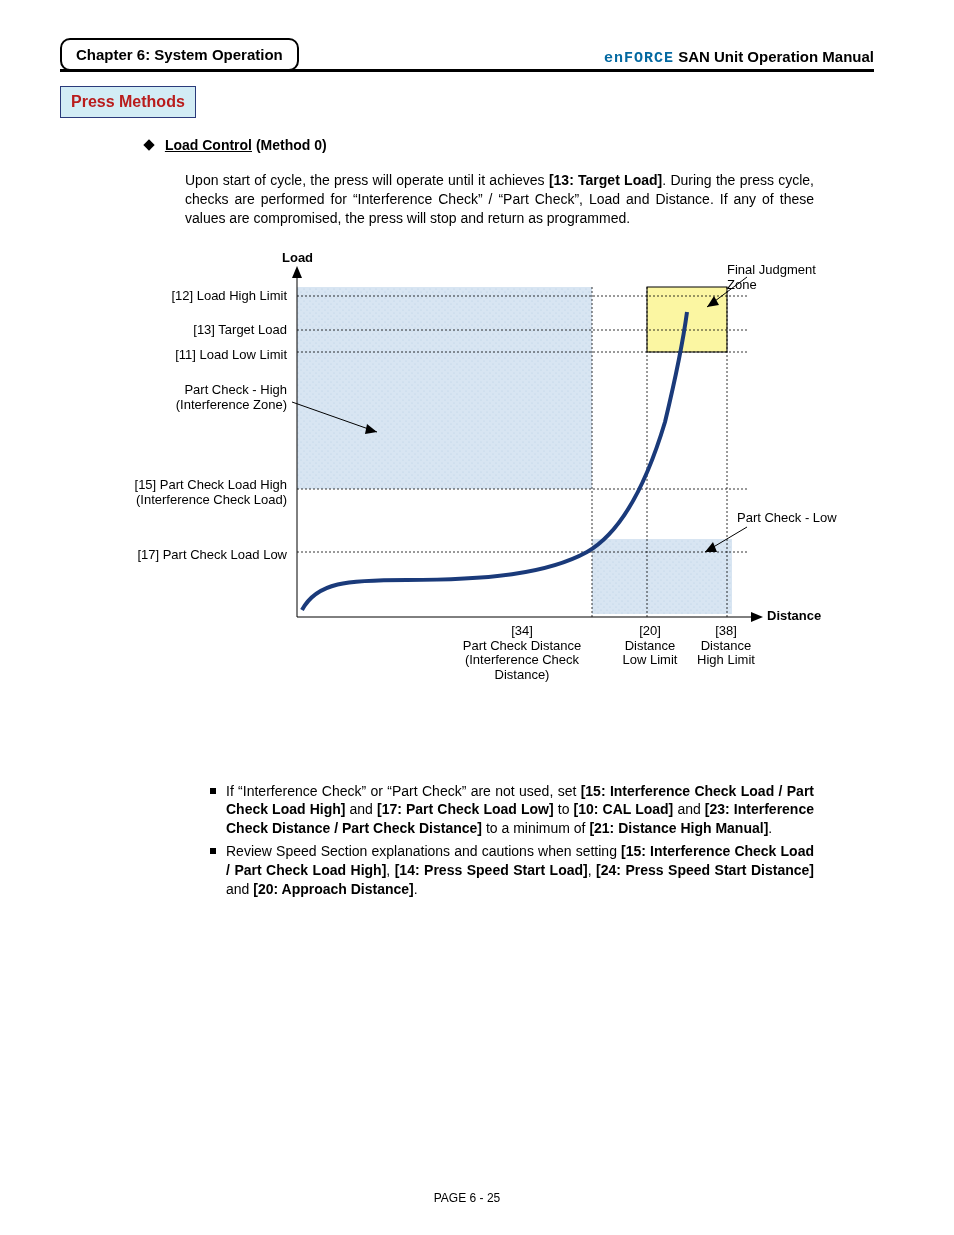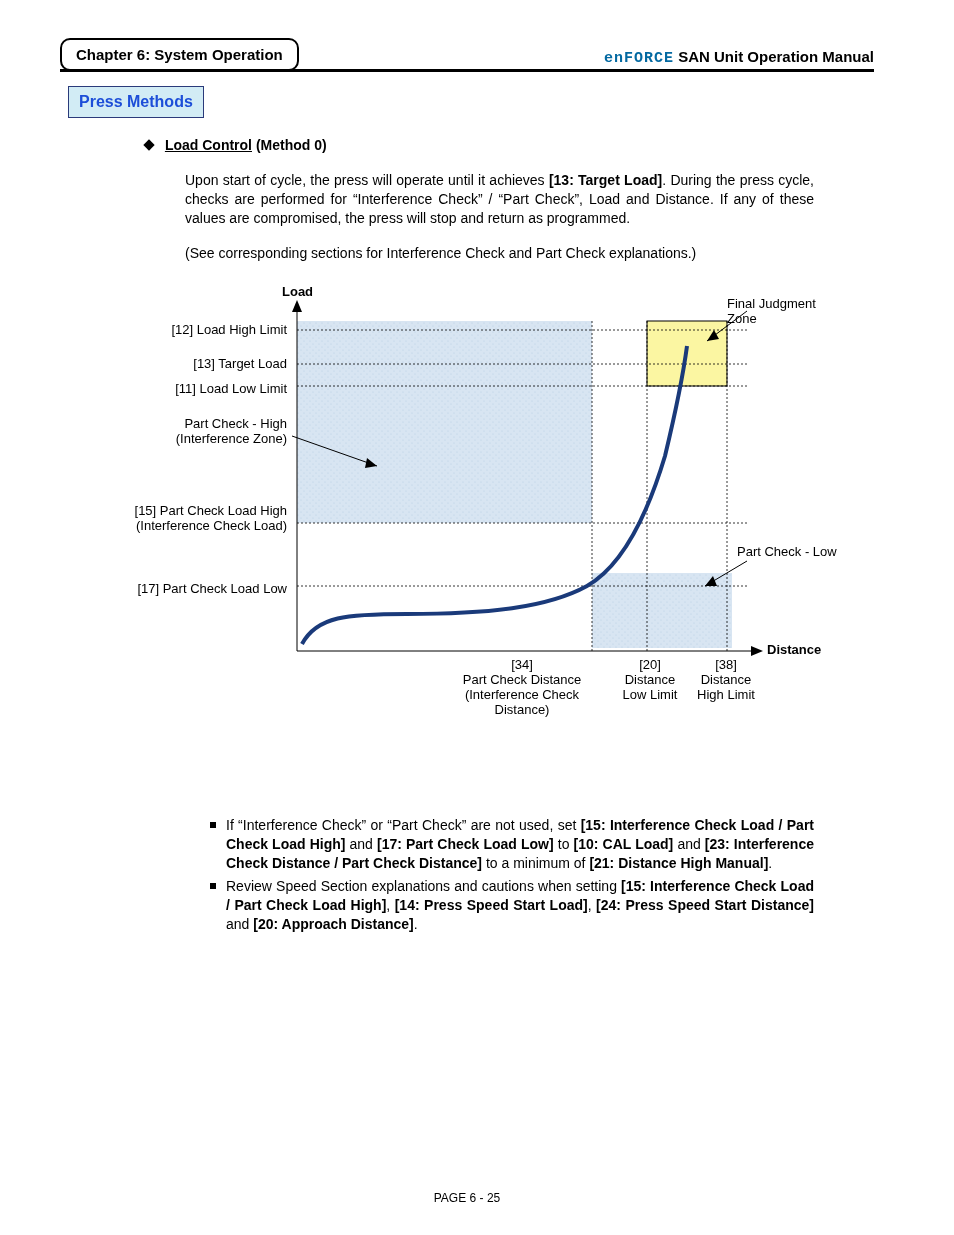--- a/index.html
+++ b/index.html
@@ -50,26 +50,25 @@
     border: none;
     border-top: 3px solid #000;
     margin: 0;
     position: relative;
     top: -2px;
   }
   .section-box {
     display: inline-block;
     border: 1px solid #2a3a7a;
     background: #d2ecf5;
-    color: #1d4ed8;
+    color: #b91c1c;
     font-weight: bold;
     font-size: 16px;
     padding: 6px 10px;
     margin-top: 12px;
-    margin-left: 8px;
   }
   .body-block {
     margin: 18px 60px 0 95px;
     font-size: 14px;
     line-height: 1.35;
   }
   .method-line {
     margin-left: -10px;
   }
   .diamond {
@@ -183,35 +182,34 @@
   
   <div class="body-block">
     <div class="method-line">
       <span class="diamond"></span>
       <span class="method-name">Load Control</span>
       <span class="method-num">(Method 0)</span>
     </div>
     <div class="para">
       <span>Upon start of cycle, the press will operate until it achieves </span><b>[13: Target Load]</b><span>. During the press cycle, checks are performed for “Interference Check” / “Part Check”, Load and Distance. If any of these values are compromised, the press will stop and return as programmed.</span>
     </div>
-    <div class="para">(See corresponding sections for Interference Check and Part Check explanations.)</div>
   </div>
 
   
   <div class="chart-wrap">
     <div class="axis-label" style="left:195px; top:-2px;">Load</div>
     <div class="axis-label" style="left:680px; top:356px;">Distance</div>
 
     
     <div class="label-left" style="top:36px;">[12] Load High Limit</div>
     <div class="label-left" style="top:70px;">[13] Target Load</div>
     <div class="label-left" style="top:95px;">[11] Load Low Limit</div>
     <div class="label-left" style="top:130px; white-space:pre-line;">Part Check - High
 (Interference Zone)</div>
-    <div class="label-left" style="top:217px; white-space:pre-line;">[15] Part Check Load High
+    <div class="label-left" style="top:225px; white-space:pre-line;">[15] Part Check Load High
 (Interference Check Load)</div>
     <div class="label-left" style="top:295px;">[17] Part Check Load Low</div>
 
     
     <div class="label-free" style="left:640px; top:10px;">Final Judgment Zone</div>
     <div class="label-free" style="left:650px; top:258px;">Part Check - Low</div>
 
     
     <div class="x-tick" style="left:350px; top:372px; width:170px;">
       <span>[34]</span><br>

